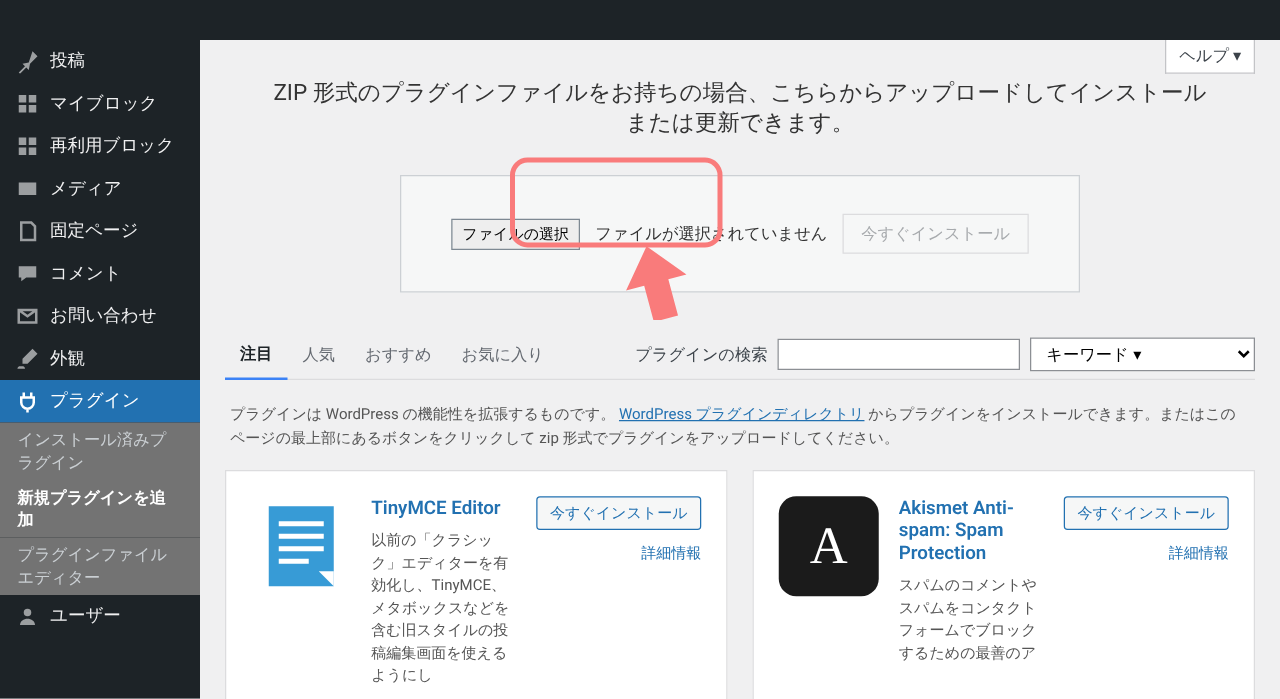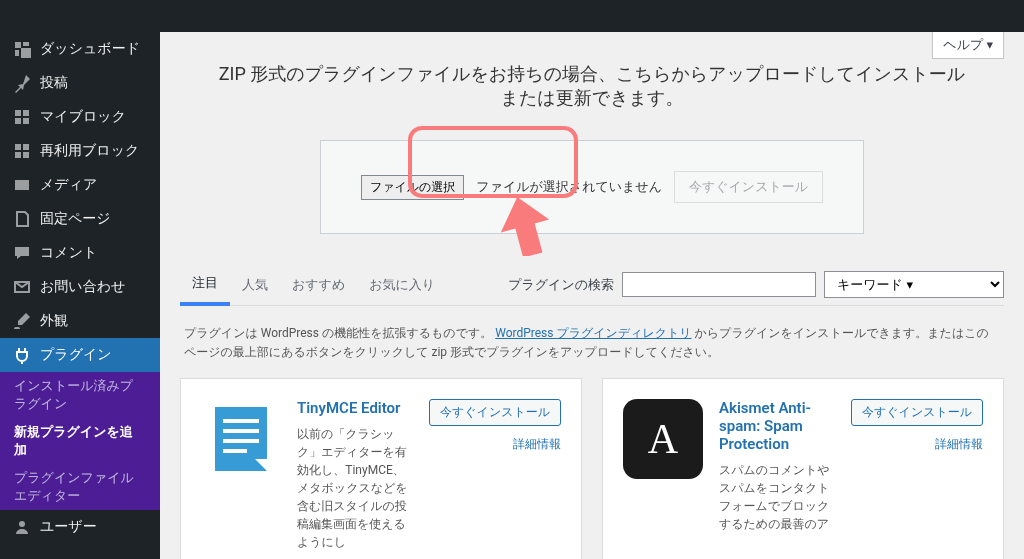--- a/index.html
+++ b/index.html
@@ -4,38 +4,38 @@
 <style>
 * { box-sizing: border-box; margin: 0; padding: 0; }
 body { font-family: -apple-system, BlinkMacSystemFont, "Segoe UI", Roboto, sans-serif; font-size: 13px; color: #3c434a; background: #f0f0f1; width: 1024px; height: 559px; overflow: hidden; position: relative; }
 .admin-bar { background: #1d2327; height: 32px; width: 100%; }
 .container { display: flex; height: calc(100% - 32px); }
 .sidebar { width: 160px; background: #1d2327; color: #f0f0f1; flex-shrink: 0; overflow-y: auto; }
 .sidebar-item { display: flex; align-items: center; padding: 7px 8px 7px 12px; cursor: pointer; font-size: 14px; gap: 8px; }
 .sidebar-item.active { background: #2271b1; color: #fff; }
 .sidebar-item .icon { width: 20px; height: 20px; display: inline-flex; align-items: center; justify-content: center; fill: currentColor; opacity: 0.6; }
 .sidebar-item.active .icon { opacity: 1; }
-.sub-item { padding: 5px 24px 5px 14px; font-size: 13px; color: rgba(240,246,252,0.7); cursor: pointer; background: #4c1d95; }
+.sub-item { padding: 5px 24px 5px 14px; font-size: 13px; color: rgba(240,246,252,0.7); cursor: pointer; background: #737373; }
 .sub-item.active { color: #fff; font-weight: 600; }
 .content { flex: 1; padding: 10px 20px 0 20px; overflow-y: auto; position: relative; }
 .header-row { display: flex; align-items: center; flex-wrap: wrap; margin: 10px 0 20px 0; }
 .page-title { font-size: 23px; font-weight: 400; color: #1d2327; margin-right: 10px; }
 .upload-btn { border: 1px solid #2271b1; color: #2271b1; background: #fff; padding: 4px 10px; font-size: 13px; cursor: pointer; }
 .help-tab { position: absolute; right: 20px; top: 0; border: 1px solid #c3c4c7; border-top: none; background: #fff; padding: 4px 10px; font-size: 13px; cursor: pointer; }
 .upload-panel { text-align: center; margin: 10px 30px 30px 30px; }
 .upload-desc { font-size: 18px; margin: 20px 0 30px 0; color: #333; }
 .upload-form { display: inline-flex; align-items: center; gap: 12px; border: 1px solid #ccd0d4; padding: 30px 40px; background: #f6f7f7; }
 .file-choose { border: 1px solid #7e8993; background: #eee; padding: 3px 8px; font-size: 12px; cursor: pointer; }
 .file-status { font-size: 13px; color: #333; }
 .install-now-btn { border: 1px solid #dcdcde; background: #f6f7f7; color: #a7aaad; padding: 6px 14px; font-size: 13px; }
 .highlight-ring { position: absolute; border: 4px solid #f97b7b; border-radius: 14px; pointer-events: none; }
 .arrow-shape { position: absolute; width: 50px; height: 60px; pointer-events: none; }
 .filters-row { display: flex; align-items: center; border-bottom: 1px solid #dcdcde; padding-bottom: 0; margin-bottom: 12px; }
 .filter-tab { padding: 10px 12px; color: #646970; font-size: 13px; cursor: pointer; }
-.filter-tab.active { border-bottom: 4px solid #3b82f6; color: #1d2327; font-weight: 400; margin-bottom: -1px; }
+.filter-tab.active { border-bottom: 2px solid #3b82f6; color: #1d2327; font-weight: 700; margin-bottom: -1px; }
 .search-group { margin-left: auto; display: flex; align-items: center; gap: 8px; }
 .search-group input, .search-group select { border: 1px solid #8c8f94; padding: 4px 8px; font-size: 13px; min-width: 180px; background: #fff; }
 .desc-text { font-size: 12px; color: #555; margin: 18px 4px 16px 4px; line-height: 1.6; }
 .desc-text a { color: #2271b1; text-decoration: underline; }
 .plugin-grid { display: flex; gap: 20px; }
 .plugin-card { flex: 1; border: 1px solid #dcdcde; background: #fff; padding: 20px; display: flex; gap: 16px; }
 .plugin-icon { width: 80px; height: 80px; flex-shrink: 0; display: flex; align-items: center; justify-content: center; }
 .plugin-body { flex: 1; }
 .plugin-title { font-size: 15px; font-weight: 600; color: #2271b1; margin-bottom: 8px; }
 .plugin-desc { font-size: 12px; color: #555; line-height: 1.5; }
@@ -46,28 +46,20 @@
 </head>
 <body>
 
 <div class="admin-bar"></div>
 <div class="container">
 
   <div class="sidebar" id="sidebar">
       <div class="sidebar-item">
         <span class="icon">
           <svg viewBox="0 0 20 20" width="20" height="20">
-            <path d="M3 3h6v6H3zM11 3h6v4h-6zM3 11h4v6H3zM9 9h10v10H9z"></path>
-          </svg>
-        </span>
-        <span>ダッシュボード</span>
-      </div>
-      <div class="sidebar-item">
-        <span class="icon">
-          <svg viewBox="0 0 20 20" width="20" height="20">
             <path d="M14 2l4 4-6 6-1 5-2-2-5 5-1-1 5-5-2-2 5-1z"></path>
           </svg>
         </span>
         <span>投稿</span>
       </div>
       <div class="sidebar-item">
         <span class="icon">
           <svg viewBox="0 0 20 20" width="20" height="20">
             <path d="M3 3h6v6H3zM11 3h6v6h-6zM3 11h6v6H3zM11 11h6v6h-6z"></path>
           </svg>

